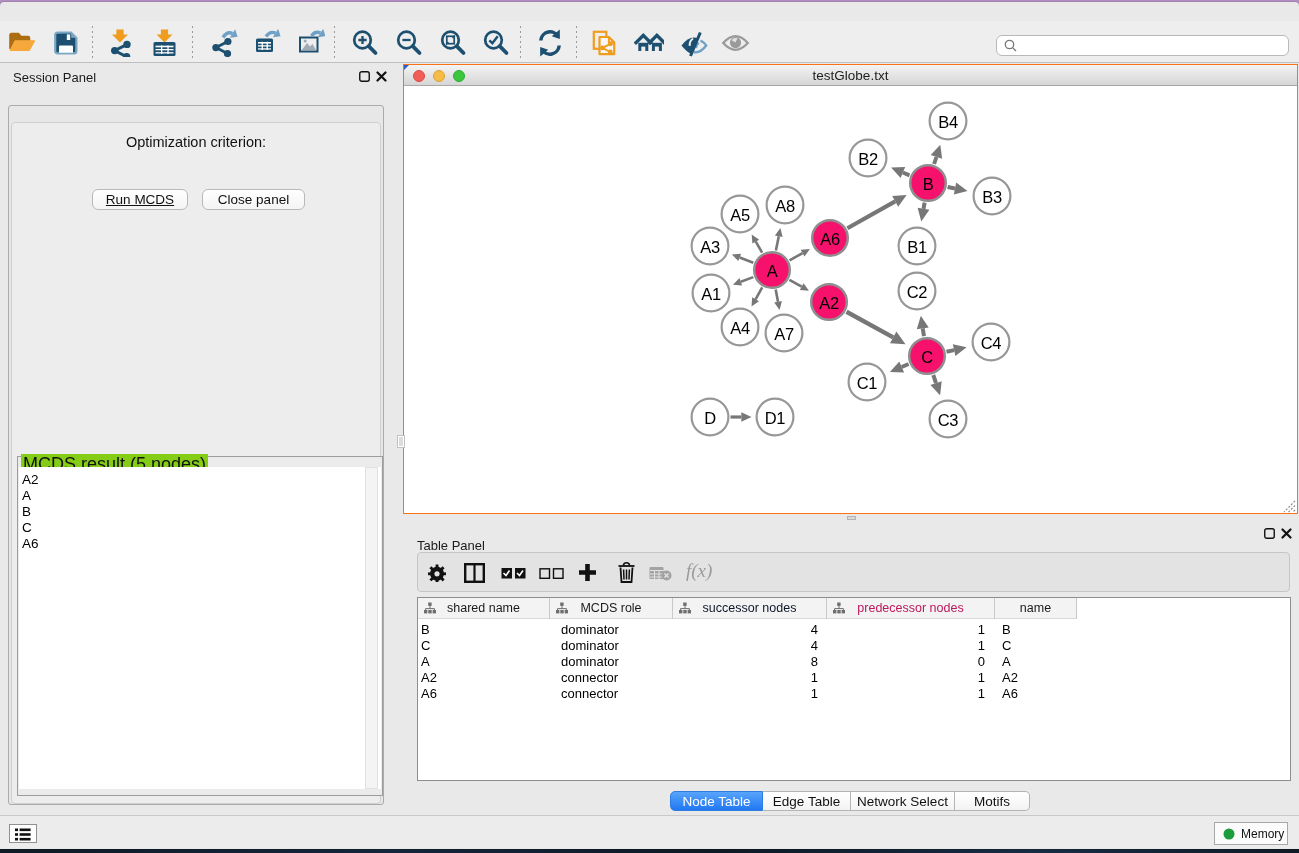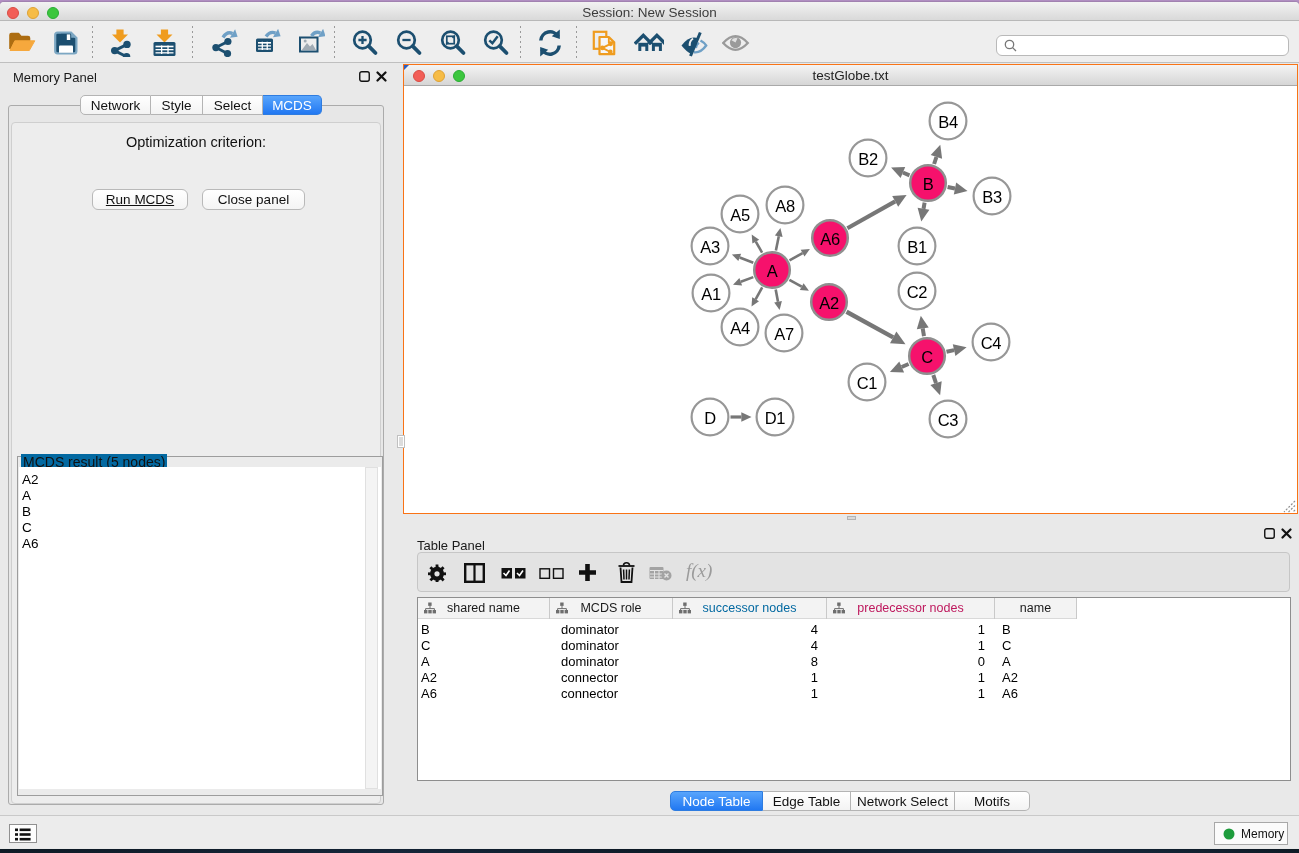--- a/index.html
+++ b/index.html
@@ -26,38 +26,32 @@
 .tabrow { position:absolute; display:flex; }
 .tab { height:20px; line-height:19px; font-size:13.5px; text-align:center; background:linear-gradient(#ffffff,#f3f3f3); border:1px solid #b4b4b4; border-left:none; color:#111; }
 .tab.first { border-left:1px solid #b4b4b4; border-radius:5px 0 0 5px; }
 .tab.last { border-radius:0 5px 5px 0; }
 .tab.sel { background:linear-gradient(#58a5fc,#2178f2); color:#fff; border-color:#2e7ce0; }
 #optlabel { position:absolute; left:0; top:71px; width:392px; text-align:center; font-size:14.5px; color:#111; }
 #combo { position:absolute; left:43px; top:94px; width:311px; height:23px; background:#fff; border:1px solid #b4b4b4; border-radius:5px; font-size:14px; color:#111; line-height:21px; padding-left:14px; }
 #combo-btn { position:absolute; right:-1px; top:-1px; width:22px; height:23px; border-radius:0 5px 5px 0; background:linear-gradient(#5ba7fd,#1f70ef); }
 .btn { position:absolute; height:21px; background:linear-gradient(#ffffff,#f4f4f4); border:1px solid #b9b9b9; border-radius:6px; font-size:13.5px; color:#111; text-align:center; line-height:19px; }
 #fieldset { position:absolute; left:17px; top:393px; width:366px; height:340px; border:1px solid #9d9d9d; background:#ebebeb; }
-#fieldset-legend { position:absolute; left:21px; top:391px; background:#0369a1; font-size:14px; color:#111; padding:0 2px; }
+#fieldset-legend { position:absolute; left:21px; top:391px; background:#84cc16; font-size:18px; color:#111; padding:0 2px; }
 #mcds-list { position:absolute; left:19px; top:404px; width:362px; height:322px; background:#fff; font-size:13.5px; color:#000; line-height:16px; padding:5px 0 0 3px; }
 #mcds-scroll { position:absolute; left:365px; top:404px; width:13px; height:322px; background:#f4f4f4; border:1px solid #e0e0e0; }
 
 #statusbar { position:absolute; left:0; top:813px; width:1299px; height:33px; background:#ececec; border-top:1px solid #c9c9c9; }
 #listbtn { position:absolute; left:9px; top:8px; width:28px; height:19px; background:#fdfdfd; border:1px solid #909090; }
 #membtn { position:absolute; left:1214px; top:6px; width:74px; height:23px; background:#fbfbfb; border:1px solid #a8a8a8; font-size:12px; color:#111; }
 </style>
 </head>
 <body>
 <div id="wallpaper-top"></div>
 <div id="appwin">
-  <div id="titlebar">
-    <div class="tl t1"></div>
-      <div class="tl t2"></div>
-      <div class="tl t3"></div>
-    <div id="titletext">Session: New Session</div>
-  </div>
   <div id="toolbar">
     <div class="tsep" style="left:92px"></div>
       <div class="tsep" style="left:192px"></div>
       <div class="tsep" style="left:334px"></div>
       <div class="tsep" style="left:520px"></div>
       <div class="tsep" style="left:576px"></div>
 <svg class="ticon" style="left:8px;top:8px" width="28" height="28" viewBox="0 0 28 28">
         <path d="M2 20 L2 6 Q2 4.5 3.5 4.5 L10.5 4.5 L13 7.5 L20 7.5 Q21.5 7.5 21.5 9 L21.5 12" fill="#ad6d11" stroke="#ad6d11" stroke-width="1.6" stroke-linejoin="round"></path>
         <path d="M2 21.5 L6.8 11.8 L26.8 11.8 L21.3 21.5 Z" fill="#f6a83d" stroke="#f6a83d" stroke-width="1" stroke-linejoin="round"></path>
       </svg>
@@ -174,35 +168,29 @@
       </svg>
 
     <div id="searchbox">
         <svg width="16" height="16" style="position:absolute;left:6px;top:2px" viewBox="0 0 16 16">
           <circle cx="6.5" cy="6.5" r="4.2" fill="none" stroke="#777" stroke-width="1.3"></circle>
           <line x1="9.6" y1="9.6" x2="13" y2="13" stroke="#777" stroke-width="1.3"></line>
         </svg>
       </div>
   </div>
   <div id="cpanel">
-    <div id="cpanel-title">Memory Panel</div>
+    <div id="cpanel-title">Session Panel</div>
     <div class="winbtn" style="left:359px;top:8px;"><svg width="11" height="11" viewBox="0 0 11 11">
           <rect x="0.75" y="0.75" width="9.5" height="9.5" rx="2" fill="none" stroke="#111" stroke-width="1.4"></rect>
         </svg></div>
     <div class="winbtn" style="left:376px;top:8px;"><svg width="11" height="11" viewBox="0 0 11 11">
           <path d="M1.5 1.5 L9.5 9.5 M9.5 1.5 L1.5 9.5" stroke="#111" stroke-width="2.2" stroke-linecap="round"></path>
         </svg></div>
     <div id="cp-box"></div>
     <div id="cp-inner"></div>
-    <div class="tabrow" style="left:80px;top:32px;">
-      <div class="tab first" style="width:71px;">Network</div>
-      <div class="tab" style="width:52px;">Style</div>
-      <div class="tab" style="width:60px;">Select</div>
-      <div class="tab sel last" style="width:59px;">MCDS</div>
-    </div>
     <div id="optlabel">Optimization criterion:</div>
     <div class="btn" style="left:92px;top:126px;width:96px;text-decoration:underline;">Run MCDS</div>
     <div class="btn" style="left:202px;top:126px;width:103px;">Close panel</div>
     <div id="fieldset"></div>
     <div id="fieldset-legend">MCDS result (5 nodes)</div>
     <div id="mcds-list">A2<br>A<br>B<br>C<br>A6</div>
     <div id="mcds-scroll"></div>
   </div>
   <div id="netwin" style="position:absolute;left:403px;top:62px;width:895px;height:450px;background:#fff;border:1px solid #f97316;">
   <div id="nw-titlebar" style="position:absolute;left:0;top:0;width:893px;height:21px;background:linear-gradient(#f4f4f4,#d6d6d6);border-bottom:1px solid #a9a9a9;">
@@ -402,21 +390,21 @@
 <svg width="12" height="12" viewBox="0 0 12 12" style="position:absolute;left:6px;top:4px;">
               <rect x="4.2" y="0.5" width="3.4" height="3.4" fill="#6e6e6e"></rect>
               <line x1="6" y1="3.9" x2="6" y2="6.6" stroke="#6e6e6e" stroke-width="1"></line>
               <line x1="1.6" y1="6.6" x2="10.4" y2="6.6" stroke="#6e6e6e" stroke-width="1"></line>
               <line x1="1.6" y1="6.6" x2="1.6" y2="8" stroke="#6e6e6e" stroke-width="1"></line>
               <line x1="10.4" y1="6.6" x2="10.4" y2="8" stroke="#6e6e6e" stroke-width="1"></line>
               <rect x="0" y="8" width="3.4" height="3.4" fill="#6e6e6e"></rect>
               <rect x="4.3" y="8" width="3.4" height="3.4" fill="#6e6e6e"></rect>
               <rect x="8.6" y="8" width="3.4" height="3.4" fill="#6e6e6e"></rect>
             </svg>
-<div style="position:absolute;left:0;top:3px;width:100%;text-align:center;font-size:12.5px;color:#0369a1;">successor nodes</div>
+<div style="position:absolute;left:0;top:3px;width:100%;text-align:center;font-size:12.5px;color:#0f172a;">successor nodes</div>
           </div>
 <div style="position:absolute;left:409px;top:0;width:168px;height:21px;border-right:1px solid #c9c9c9;">
 <svg width="12" height="12" viewBox="0 0 12 12" style="position:absolute;left:6px;top:4px;">
               <rect x="4.2" y="0.5" width="3.4" height="3.4" fill="#6e6e6e"></rect>
               <line x1="6" y1="3.9" x2="6" y2="6.6" stroke="#6e6e6e" stroke-width="1"></line>
               <line x1="1.6" y1="6.6" x2="10.4" y2="6.6" stroke="#6e6e6e" stroke-width="1"></line>
               <line x1="1.6" y1="6.6" x2="1.6" y2="8" stroke="#6e6e6e" stroke-width="1"></line>
               <line x1="10.4" y1="6.6" x2="10.4" y2="8" stroke="#6e6e6e" stroke-width="1"></line>
               <rect x="0" y="8" width="3.4" height="3.4" fill="#6e6e6e"></rect>
               <rect x="4.3" y="8" width="3.4" height="3.4" fill="#6e6e6e"></rect>

